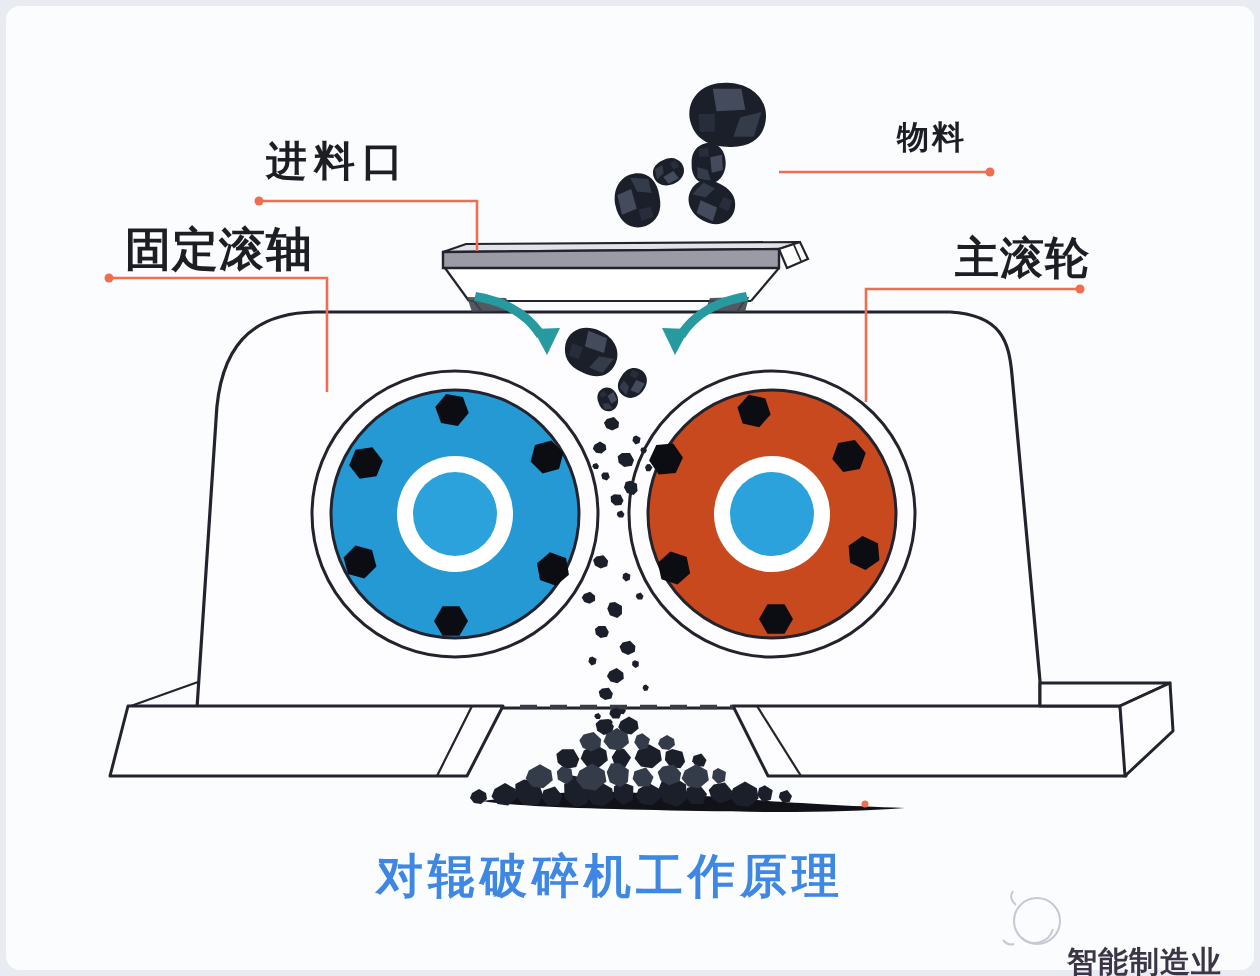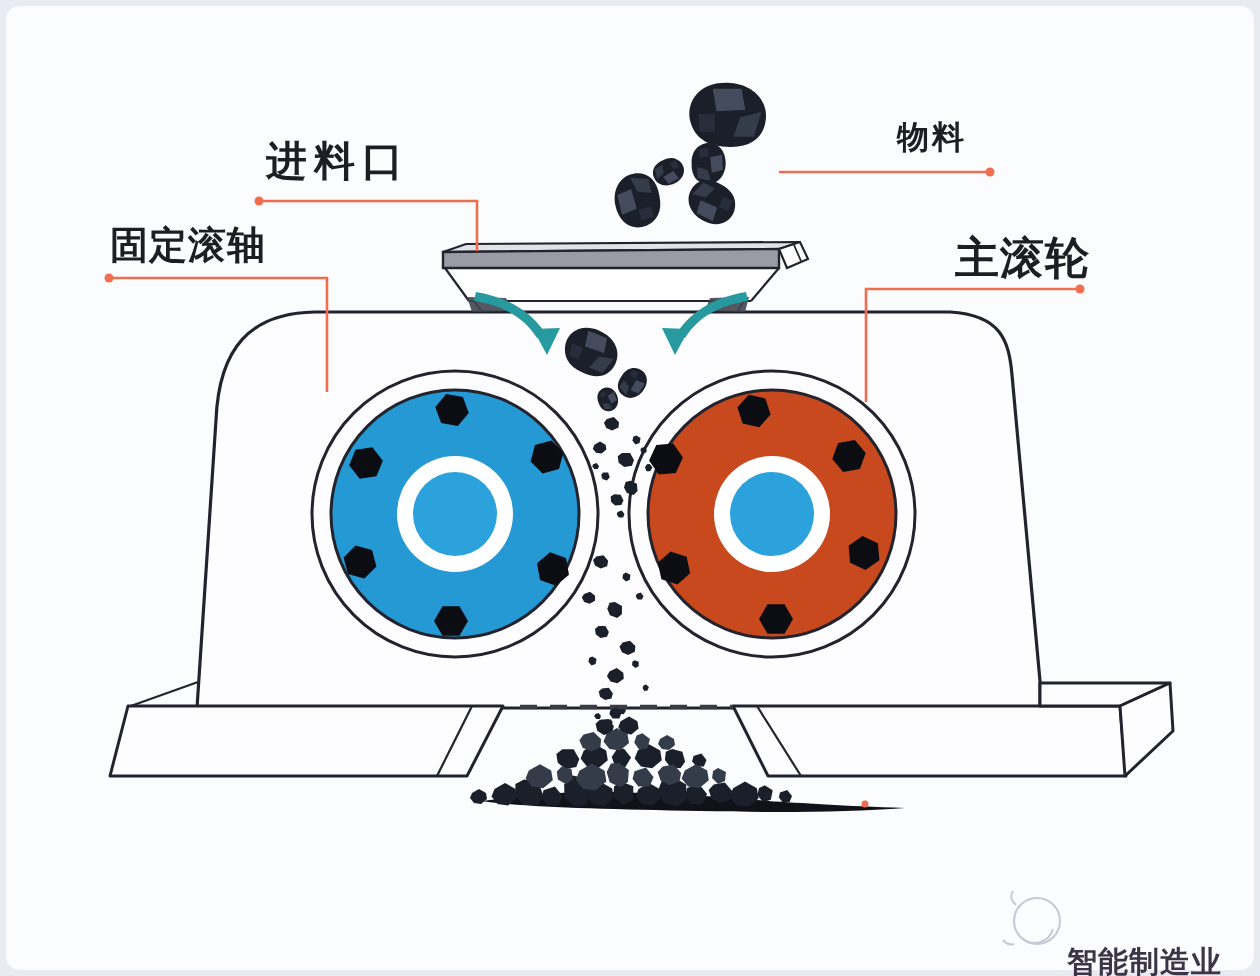--- a/index.html
+++ b/index.html
@@ -9,21 +9,21 @@
     font-family:"Liberation Sans","DejaVu Sans",sans-serif;
   }
   .card{position:absolute;inset:6px;background:var(--card,#fbfcfe);border-radius:14px;}
   .stage{position:absolute;inset:0;}
   svg{position:absolute;left:0;top:0;}
   .label{
     position:absolute;white-space:nowrap;font-weight:bold;
     color:var(--label_dark,#1d1d24);z-index:5;line-height:1;
   }
   .lbl-feed{left:266px;top:141px;font-size:41px;letter-spacing:7px;}
-  .lbl-fixed{left:110px;top:226px;font-size:38px;letter-spacing:1px;}
+  .lbl-fixed{left:125px;top:226px;font-size:46px;letter-spacing:1px;}
   .lbl-material{left:897px;top:121px;font-size:32px;letter-spacing:3px;}
   .lbl-main{left:955px;top:236px;font-size:44px;letter-spacing:1px;}
   .title{
     position:absolute;left:610px;top:852px;transform:translateX(-50%);
     font-size:47px;font-weight:bold;letter-spacing:5px;white-space:nowrap;
     color:var(--title_blue,#3e87e3);z-index:5;line-height:1;
   }
   .watermark{
     position:absolute;left:1067px;top:901px;font-size:30px;font-weight:700;
     letter-spacing:1px;white-space:nowrap;color:var(--watermark_gray,#3c3547);
@@ -240,14 +240,15 @@
     <path class="faint" d="M1016,905 Q1008,898 1013,891"></path>
     <path class="faint" d="M1022,938 A19,19 0 0,0 1053,929"></path>
     <path class="faint" d="M1003,940 Q1008,946 1014,944"></path>
   </g>
 </svg>
 
   <div class="label lbl-feed">进料口</div>
   <div class="label lbl-fixed">固定滚轴</div>
   <div class="label lbl-material">物料</div>
   <div class="label lbl-main">主滚轮</div>
+  <div class="title">对辊破碎机工作原理</div>
   <div class="watermark">智能制造业</div>
 </div>
 
 </body></html>

